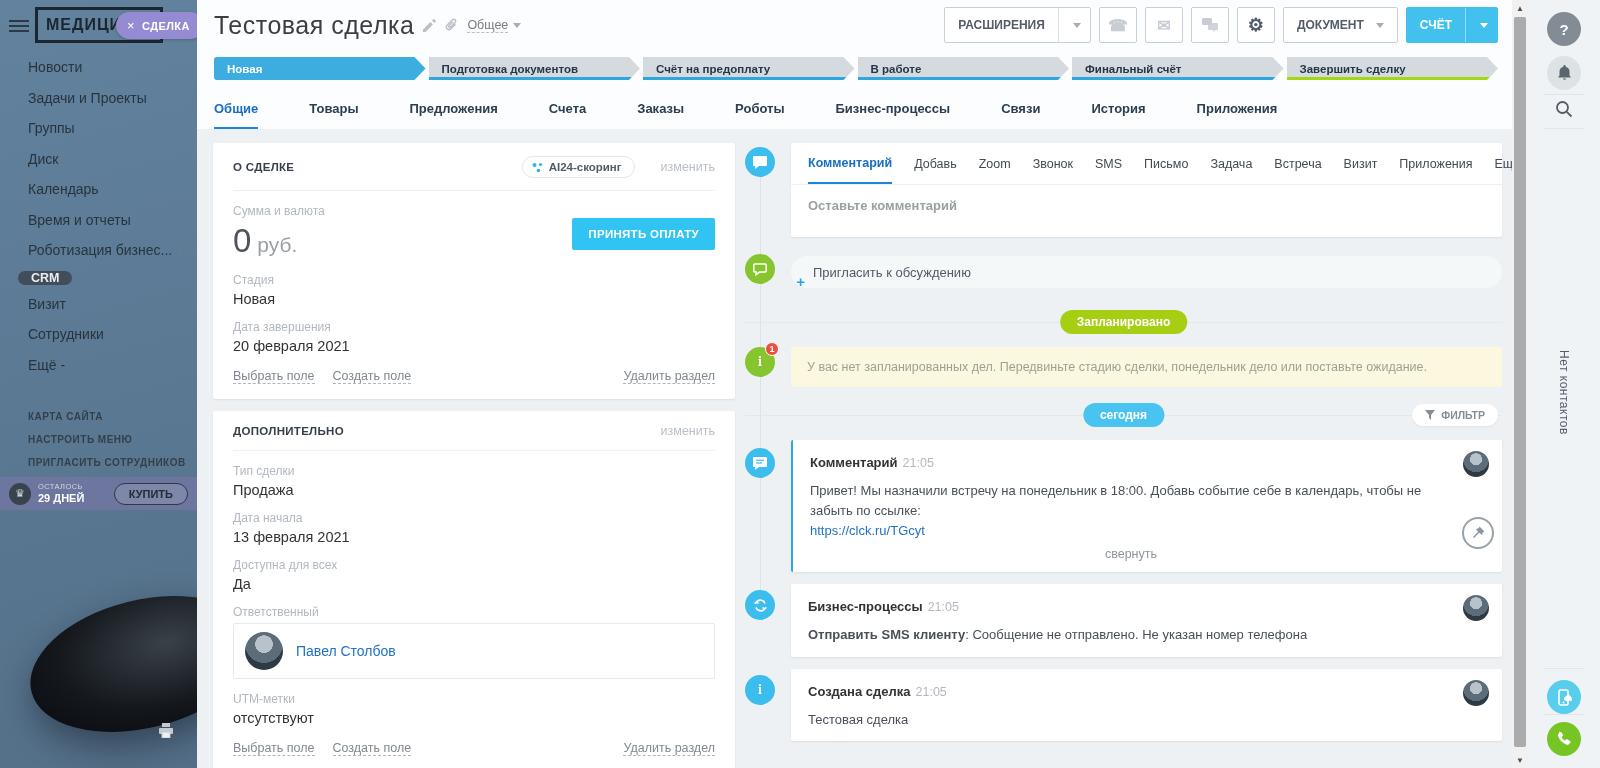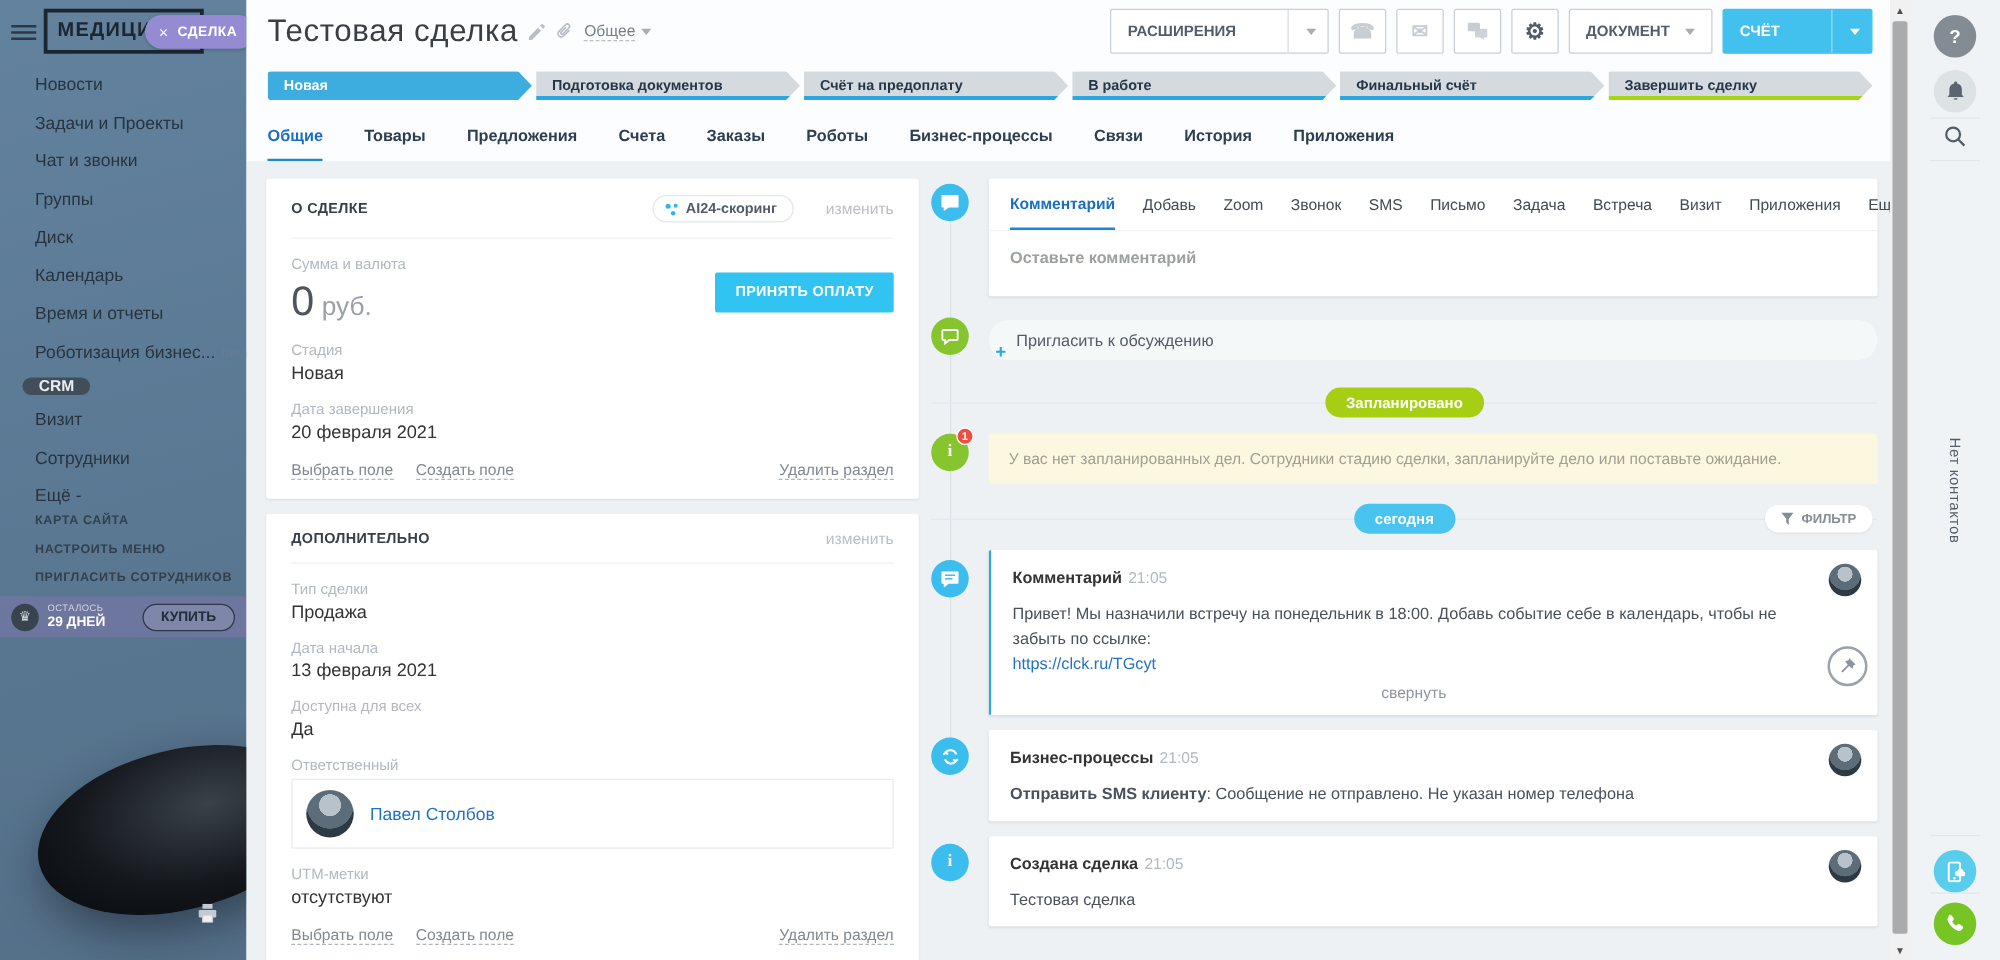--- a/index.html
+++ b/index.html
@@ -43,42 +43,42 @@
   
   .main { flex:1; min-width:0; display:flex; flex-direction:column; background:#fcfdfe; }
   .topbar { height:50px; display:flex; align-items:center; padding:0 14px 0 17px; }
   .deal-title { font-size:25px; font-weight:normal; color:#3a3f44; letter-spacing:.5px; white-space:nowrap; }
   .t-ico { color:#b9bfc6; margin-left:9px; cursor:pointer; display:inline-flex; }
   .category { margin-left:9px; font-size:12.5px; color:#767e87; border-bottom:1px dashed #b9bfc6; cursor:pointer; }
   .caret { display:inline-block; width:0; height:0; border-left:4px solid transparent; border-right:4px solid transparent;
     border-top:5px solid #a7adb4; margin-left:5px; vertical-align:middle; }
   .top-actions { margin-left:auto; display:flex; align-items:center; gap:8px; }
   .btn { border:1px solid #c9cfd6; background:#fff; border-radius:2px; height:36px;
-    display:inline-flex; align-items:center; font-size:12px; font-weight:bold; color:#535c69; cursor:pointer;gap:28px; }
+    display:inline-flex; align-items:center; font-size:12px; font-weight:bold; color:#535c69; cursor:pointer; }
   .btn-split { padding:0; }
   .btn-split .lbl { padding:0 13px; }
   .btn-split .arr { border-left:1px solid #d8dde2; padding:0 9px; height:100%; display:flex; align-items:center; }
   .icon-btn { width:38px; justify-content:center; font-size:16px; color:#c8cdd3; }
   .icon-btn.dark { color:#525c69; font-size:18px; }
   .btn-doc { padding:0 13px; gap:7px; }
   .btn-invoice { background:#42c1ee; border-color:#42c1ee; color:#fff; }
   .btn-invoice .arr { border-left:1px solid rgba(255,255,255,.45); }
   .btn-invoice .caret { border-top-color:#fff; }
 
   
   .stages { display:flex; gap:3px; padding:7px 14px 13px 17px; }
   .stage { flex:1; height:23px; display:flex; align-items:center; padding:0 13px;
     font-size:11.5px; font-weight:bold; cursor:pointer; white-space:nowrap; overflow:hidden;
     clip-path:polygon(0 0, calc(100% - 11px) 0, 100% 50%, calc(100% - 11px) 100%, 0 100%); }
   .stage.active { background:#3dade0; color:#fff; border-radius:3px 0 0 3px; }
   .stage.todo { background:linear-gradient(to top,#2da7e0 3px,#d5dade 3px); color:#24374a; }
   .stage.final { background:linear-gradient(to top,#a3d714 3px,#d5dade 3px); color:#24374a; }
 
   
-  .tabs { display:flex; gap:33px; padding:8px 17px 0; }
+  .tabs { display:flex; gap:51px; padding:8px 17px 0; }
   .tab { font-size:13px; font-weight:bold; color:#2c3e50; padding-bottom:11px; cursor:pointer; white-space:nowrap; }
   .tab.active { color:#1a6ec2; border-bottom:2px solid #1d86d8; }
 
   
   .content { flex:1; display:flex; gap:10px; background:#edf1f4; padding:14px 10px 0 16px; overflow:hidden; }
   .col-left { width:522px; flex-shrink:0; display:flex; flex-direction:column; gap:12px; }
   .card { background:#fff; border-radius:2px; box-shadow:0 1px 2px rgba(60,70,80,.1); padding:13px 20px 15px; }
   .card-head { display:flex; align-items:center; padding-bottom:12px; border-bottom:1px solid #eef1f3; margin-bottom:13px; }
   .card-title { font-size:11.5px; font-weight:bold; color:#37404a; letter-spacing:.3px; }
   .edit-link { margin-left:14px; font-size:12.5px; color:#b9bfc7; cursor:pointer; }
@@ -180,21 +180,20 @@
         <i></i>
       </div>
     <div class="logo-box">МЕДИЦИНА</div>
     <div class="deal-badge">
       <span class="x">×</span>
       <span>СДЕЛКА</span>
     </div>
     <div class="menu">
       <div class="m-item">Новости</div>
       <div class="m-item">Задачи и Проекты</div>
-      <div class="m-item">Чат и звонки</div>
       <div class="m-item">Группы</div>
       <div class="m-item">Диск</div>
       <div class="m-item">Календарь</div>
       <div class="m-item">Время и отчеты</div>
       <div class="m-item"><span>Роботизация бизнес...</span><span class="beta">beta</span></div>
       <div><span class="crm-pill">CRM</span></div>
       <div class="m-item">Визит</div>
       <div class="m-item">Сотрудники</div>
       <div class="m-item">Ещё -</div>
     </div>
@@ -425,21 +424,21 @@
         </div>
 
         <div class="tl-row">
           <div class="gutter">
             <div class="circ c-green">
               <span style="font-size:14px;font-weight:bold;font-family:'Liberation Serif',serif;">i</span>
               <span class="badge-red">1</span>
             </div>
           </div>
           <div class="tl-body">
-            <div class="alert-box">У вас нет запланированных дел. Сотрудники стадию сделки, запланируйте дело или поставьте ожидание.</div>
+            <div class="alert-box">У вас нет запланированных дел. Передвиньте стадию сделки, понедельник дело или поставьте ожидание.</div>
           </div>
         </div>
 
         <div class="divider">
           <span class="div-pill p-blue">сегодня</span>
           <span class="filter-btn">
             <svg width="10" height="10" viewBox="0 0 10 10" fill="#858d95">
                 <path d="M0 0h10L6 5v5L4 8V5L0 0z"></path>
               </svg>
             <span>ФИЛЬТР</span>

